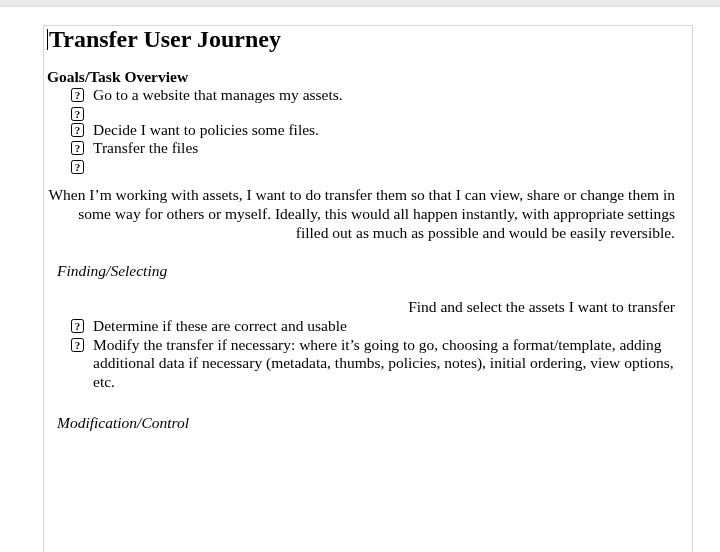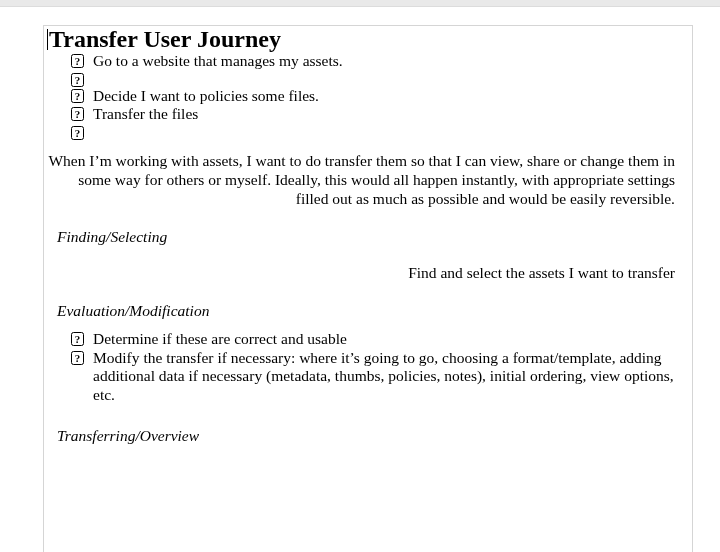--- a/index.html
+++ b/index.html
@@ -92,20 +92,21 @@
 </style>
 </head>
 <body>
 
 <div class="chrome-strip"></div>
 
 <div class="page">
 
   <h1 class="doc-title"><span class="caret"></span><span>Transfer User Journey</span></h1>
 
+  <h2 class="h-bold mt15">Goals/Task Overview</h2>
 
   <ul class="qlist mt16">
     <li>
       <span class="qbox">?</span>
       <span>Go to a website that manages my assets.</span>
     </li>
     <li>
       <span class="qbox">?</span>
     </li>
     <li>
@@ -121,28 +122,27 @@
     </li>
   </ul>
 
 
   <p class="body-text mt12">When I’m working with assets, I want to do transfer them so that I can view, share or change them in some way for others or myself. Ideally, this would all happen instantly, with appropriate settings filled out as much as possible and would be easily reversible.</p>
 
   <h3 class="h-italic mt19">Finding/Selecting</h3>
 
   <p class="body-text mt18">Find and select the assets I want to transfer</p>
 
-  <h3 class="h-italic mt18">Evaluation/Modification</h3>
 
   <ul class="qlist mt18">
     <li>
       <span class="qbox">?</span>
       <span>Determine if these are correct and usable</span>
     </li>
     <li>
       <span class="qbox">?</span>
       <span>Modify the transfer if necessary: where it’s going to go, choosing a format/template, adding additional data if necessary (metadata, thumbs, policies, notes), initial ordering, view options, etc.</span>
     </li>
   </ul>
 
-  <h3 class="h-italic mt21">Transferring/Overview</h3>
+  <h3 class="h-italic mt21">Modification/Control</h3>
 
 </div>
 
 </body></html>

